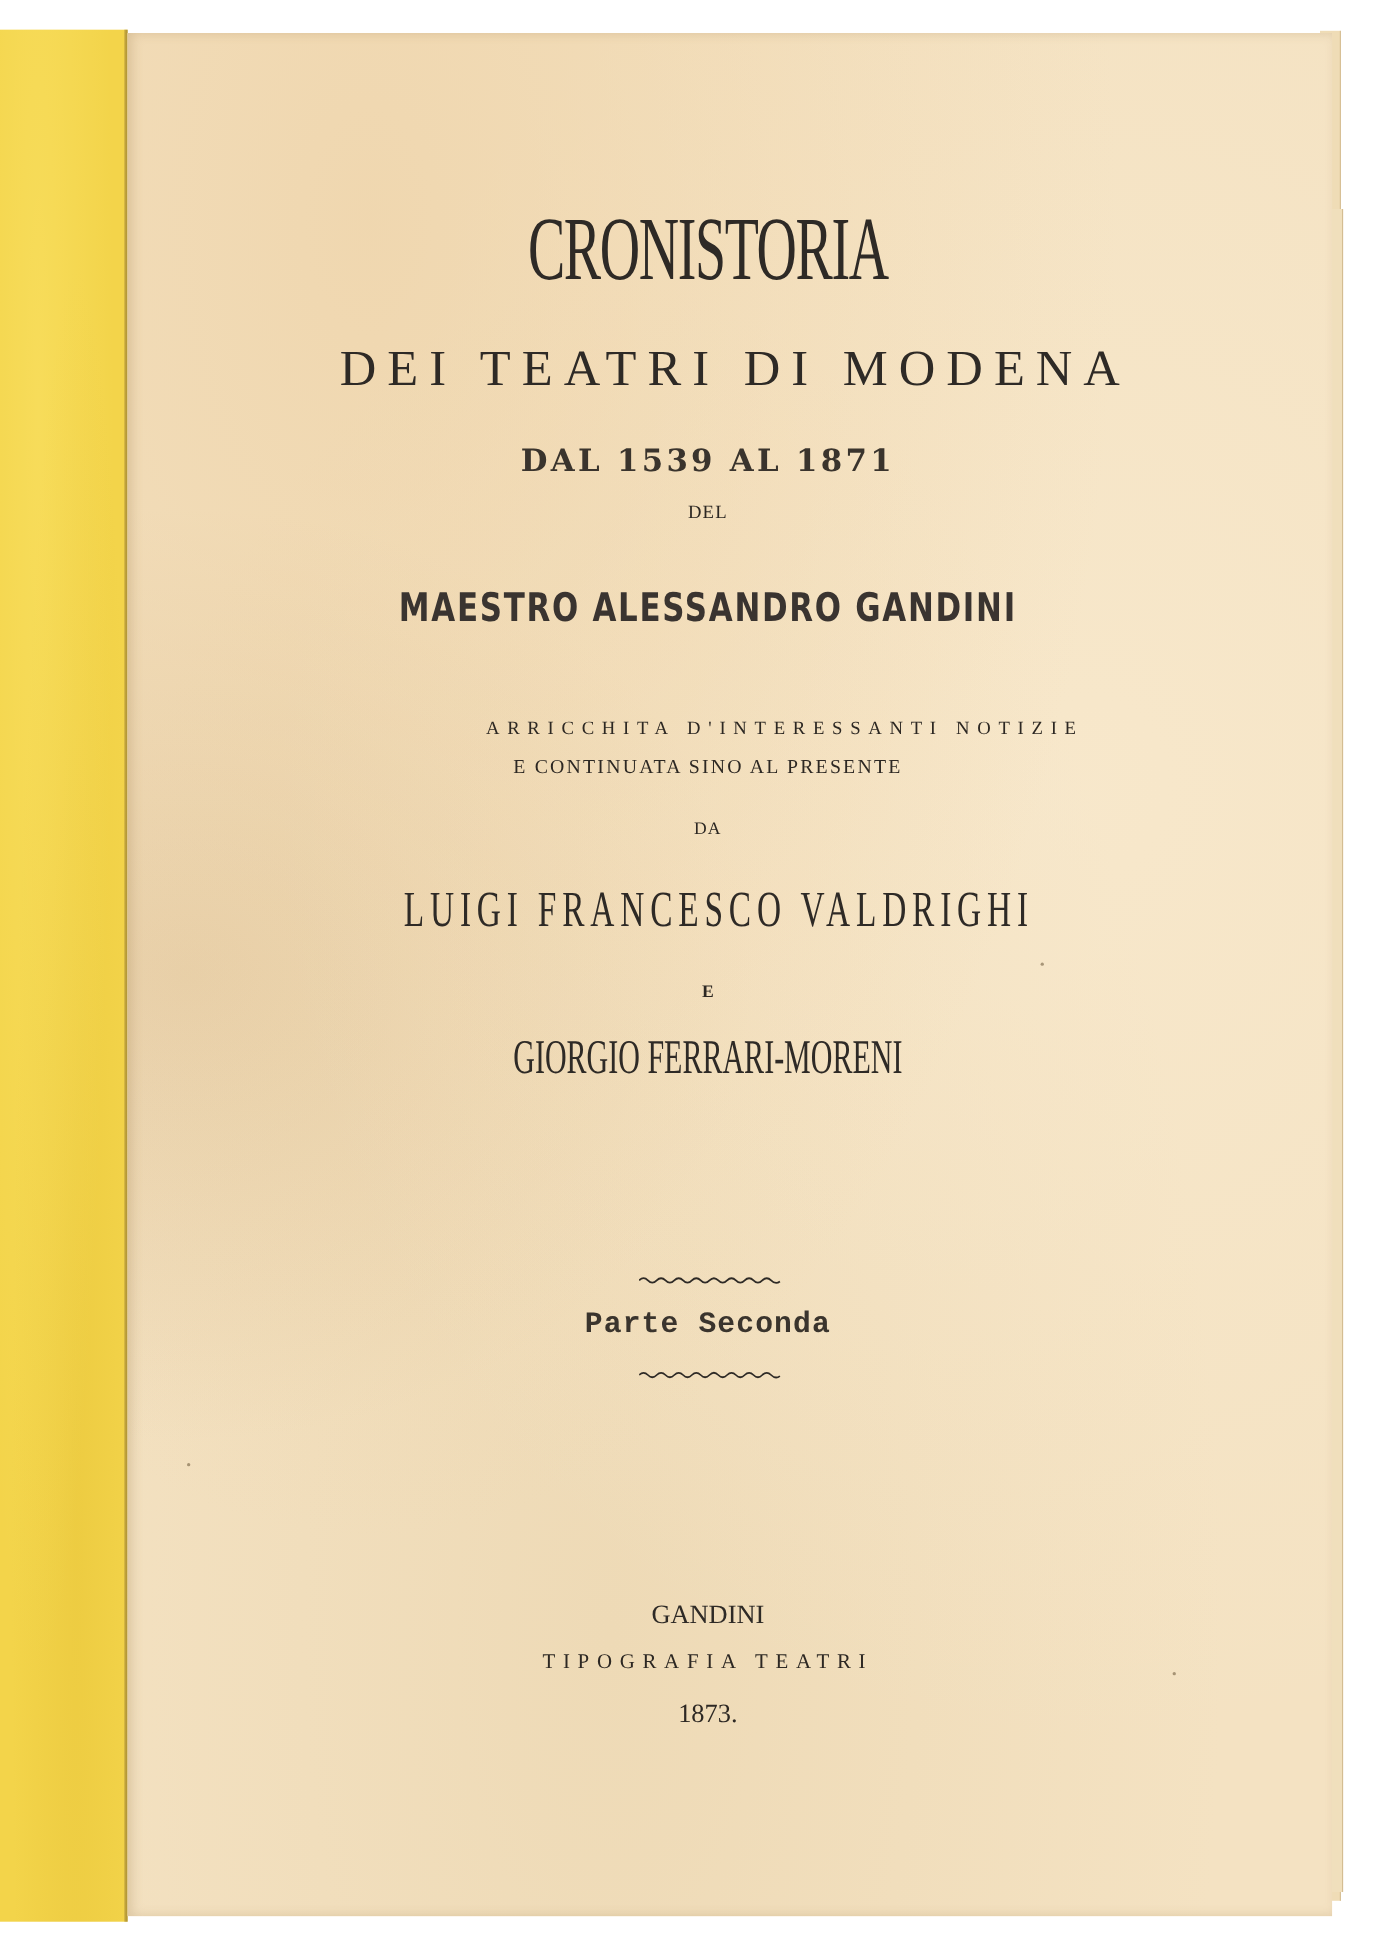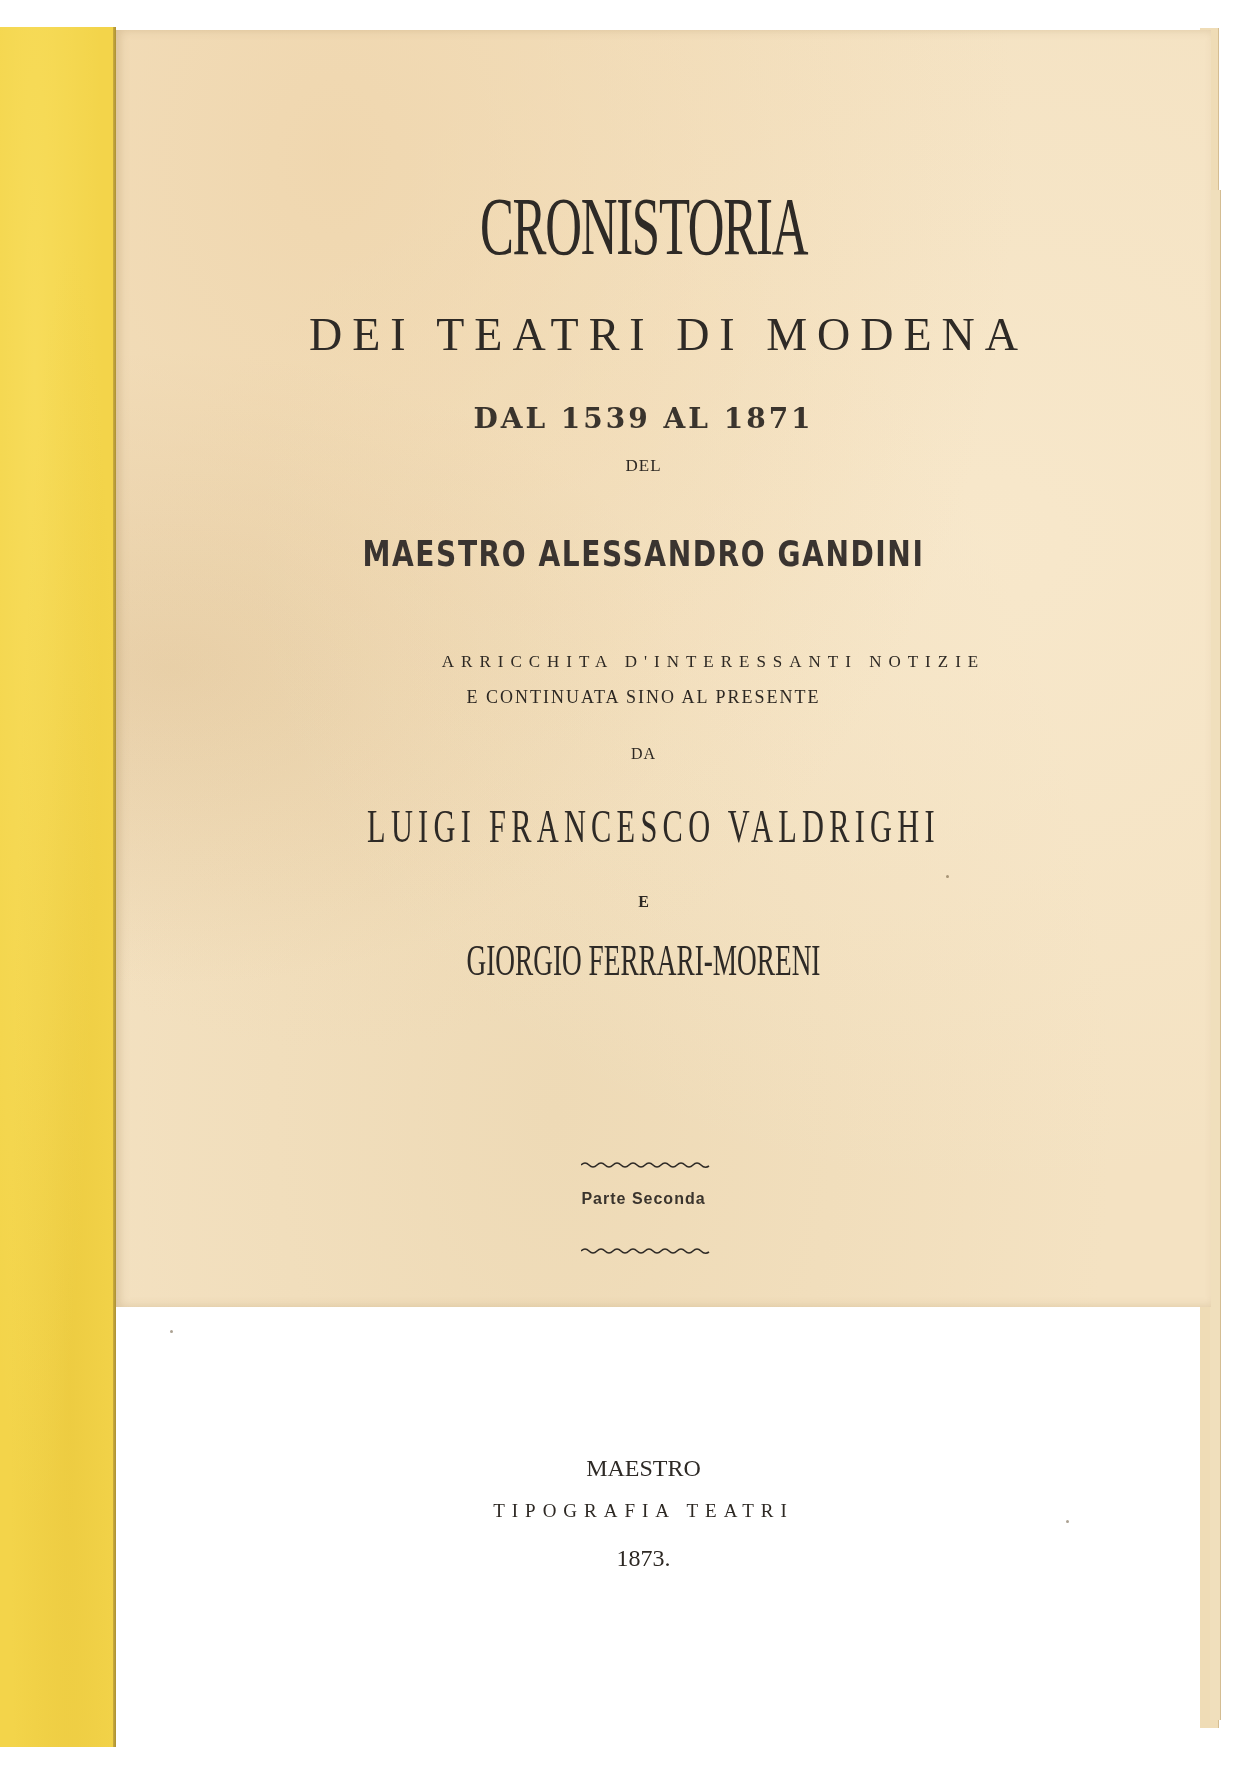--- a/index.html
+++ b/index.html
@@ -43,21 +43,21 @@
       border-right: 1px solid #d4bd92;
     }
     .page-edge.e1 { left: 1200px; top: 28px; width: 18px; height: 1700px; }
     .page-edge.e2 { left: 1210px; top: 190px; width: 10px; height: 1530px; background: #f0dfbc; }
     
     .page {
       position: absolute;
       left: 116px;
       top: 30px;
       width: 1095px;
-      height: 1277px;
+      height: 1712px;
       background: #f4e2c2;
       background-image:
         radial-gradient(ellipse at 20% 10%, rgba(236,206,160,0.55), transparent 55%),
         radial-gradient(ellipse at 80% 40%, rgba(250,236,210,0.55), transparent 60%),
         radial-gradient(ellipse at 40% 85%, rgba(232,210,170,0.5), transparent 60%),
         radial-gradient(ellipse at 5% 50%, rgba(215,185,140,0.45), transparent 35%);
       box-shadow: inset 4px 0 10px rgba(150,120,70,0.25);
     }
     .content {
       position: absolute;
@@ -170,23 +170,23 @@
       left: 0;
       width: 100%;
       text-align: center;
     }
     .ornament svg { display: inline-block; }
     .orn-top { top: 1126px; left: -18px; }
     .orn-bottom { top: 1212px; left: -18px; }
     .part {
       top: 1160px;
       left: -20px;
-      font-family: Liberation Sans, sans-serif;
-      font-weight: bold;
-      font-size: 16px;
+      font-family: Liberation Mono, monospace;
+      font-weight: bold;
+      font-size: 27px;
       letter-spacing: 1px;
       color: #3a342d;
     }
     .city {
       top: 1425px;
       left: -20px;
       font-size: 24px;
       letter-spacing: 0px;
       color: #2e2a26;
     }
@@ -253,21 +253,21 @@
         <path d="M0 5 Q 4 1 8 5 T 16 5 T 24 5 T 32 5 T 40 5 T 48 5 T 56 5 T 64 5 T 72 5 T 80 5 T 88 5 T 96 5 T 104 5 T 112 5 T 120 5 T 128 6" fill="none" stroke="#2e2a26" stroke-width="1.6"></path>
       </svg>
     </div>
     <div class="line part">Parte Seconda</div>
     <div class="ornament orn-bottom">
       <svg width="130" height="10" viewBox="0 0 130 10">
         <path d="M0 5 Q 4 1 8 5 T 16 5 T 24 5 T 32 5 T 40 5 T 48 5 T 56 5 T 64 5 T 72 5 T 80 5 T 88 5 T 96 5 T 104 5 T 112 5 T 120 5 T 128 6" fill="none" stroke="#2e2a26" stroke-width="1.6"></path>
       </svg>
     </div>
 
-    <div class="line city">MAESTRO</div>
+    <div class="line city">GANDINI</div>
     <div class="line printer">TIPOGRAFIA TEATRI</div>
     <div class="line year">1873.</div>
   </div>
 
   <div class="speck" style="left:830px; top:845px;"></div>
   <div class="speck" style="left:54px; top:1300px;"></div>
   <div class="speck" style="left:950px; top:1490px;"></div>
 </div>
 
 </body></html>

